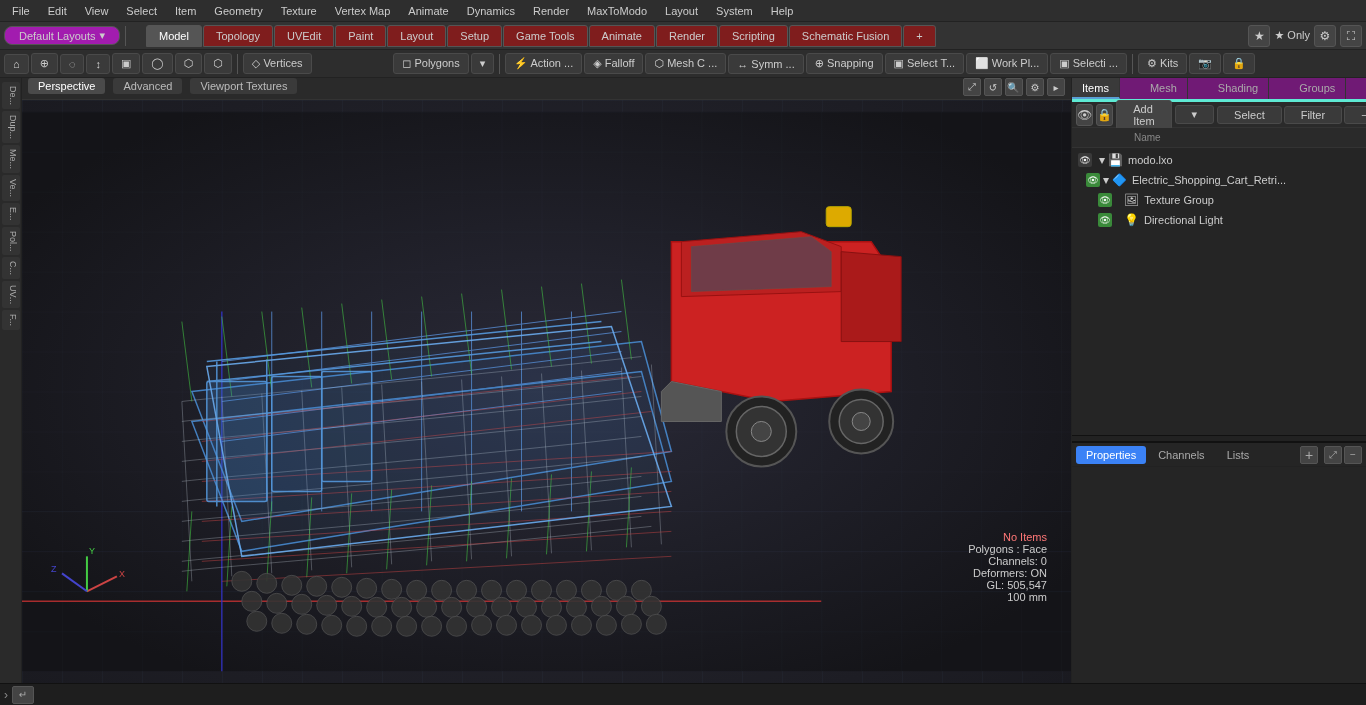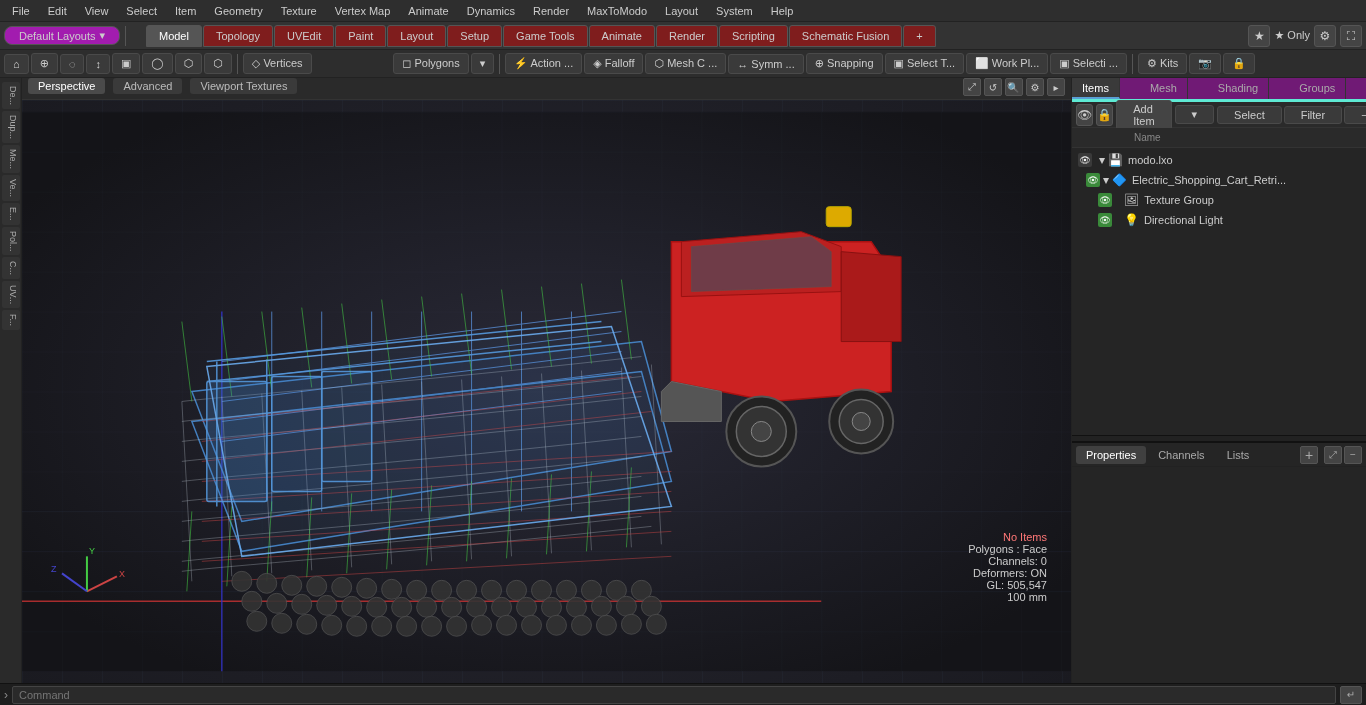--- a/index.html
+++ b/index.html
@@ -62,21 +62,21 @@
     .item-indent2 { padding-left: 24px; }
     .item-icon { font-size: 12px; margin-right: 2px; }
     .item-name { font-size: 11px; color: #ccc; }
     .col-headers { display: flex; height: 20px; background: #2a2a2a; border-bottom: 1px solid #333; align-items: center; padding: 0 12px; }
     .col-name { font-size: 10px; color: #888; padding-left: 50px; }
 
     
     #properties-panel { height: 240px; display: flex; flex-direction: column; background: #2a2a2a; }
     #props-tabs { display: flex; height: 24px; background: #252525; border-bottom: 1px solid #222; align-items: center; padding: 0 4px; gap: 2px; }
     .prop-tab { padding: 3px 10px; font-size: 11px; color: #aaa; cursor: pointer; border-radius: 3px; }
-    .prop-tab.active { background: #404040; color: #fff; }
+    .prop-tab.active { background: #3b82f6; color: #fff; }
     .props-add-btn { margin-left: auto; width: 18px; height: 18px; background: #444; border: 1px solid #555; border-radius: 2px; cursor: pointer; display: flex; align-items: center; justify-content: center; font-size: 14px; color: #aaa; }
     .props-expand-btn { width: 18px; height: 18px; background: #444; border: 1px solid #555; border-radius: 2px; cursor: pointer; display: flex; align-items: center; justify-content: center; font-size: 10px; color: #aaa; }
     #props-content { flex: 1; background: #252525; }
 
     
     #command-bar { height: 22px; background: #1e1e1e; border-top: 1px solid #111; display: flex; align-items: center; padding: 0 4px; gap: 4px; }
     .cmd-arrow { color: #888; font-size: 12px; cursor: pointer; }
     .cmd-input { flex: 1; background: #2a2a2a; border: 1px solid #444; color: #ccc; font-size: 11px; padding: 2px 6px; border-radius: 2px; }
     .cmd-enter { width: 22px; height: 18px; background: #444; border: 1px solid #555; border-radius: 2px; cursor: pointer; display: flex; align-items: center; justify-content: center; font-size: 10px; color: #aaa; }
 
@@ -508,15 +508,14 @@
       <div id="props-content">
         
       </div>
     </div>
 
   </div>
 </div>
 
 <div id="command-bar">
   <span class="cmd-arrow">›</span>
-  <input class="cmd-input" type="text" placeholder="Command" style="">
   <div class="cmd-enter">↵</div>
 </div>
 
 </body></html>

